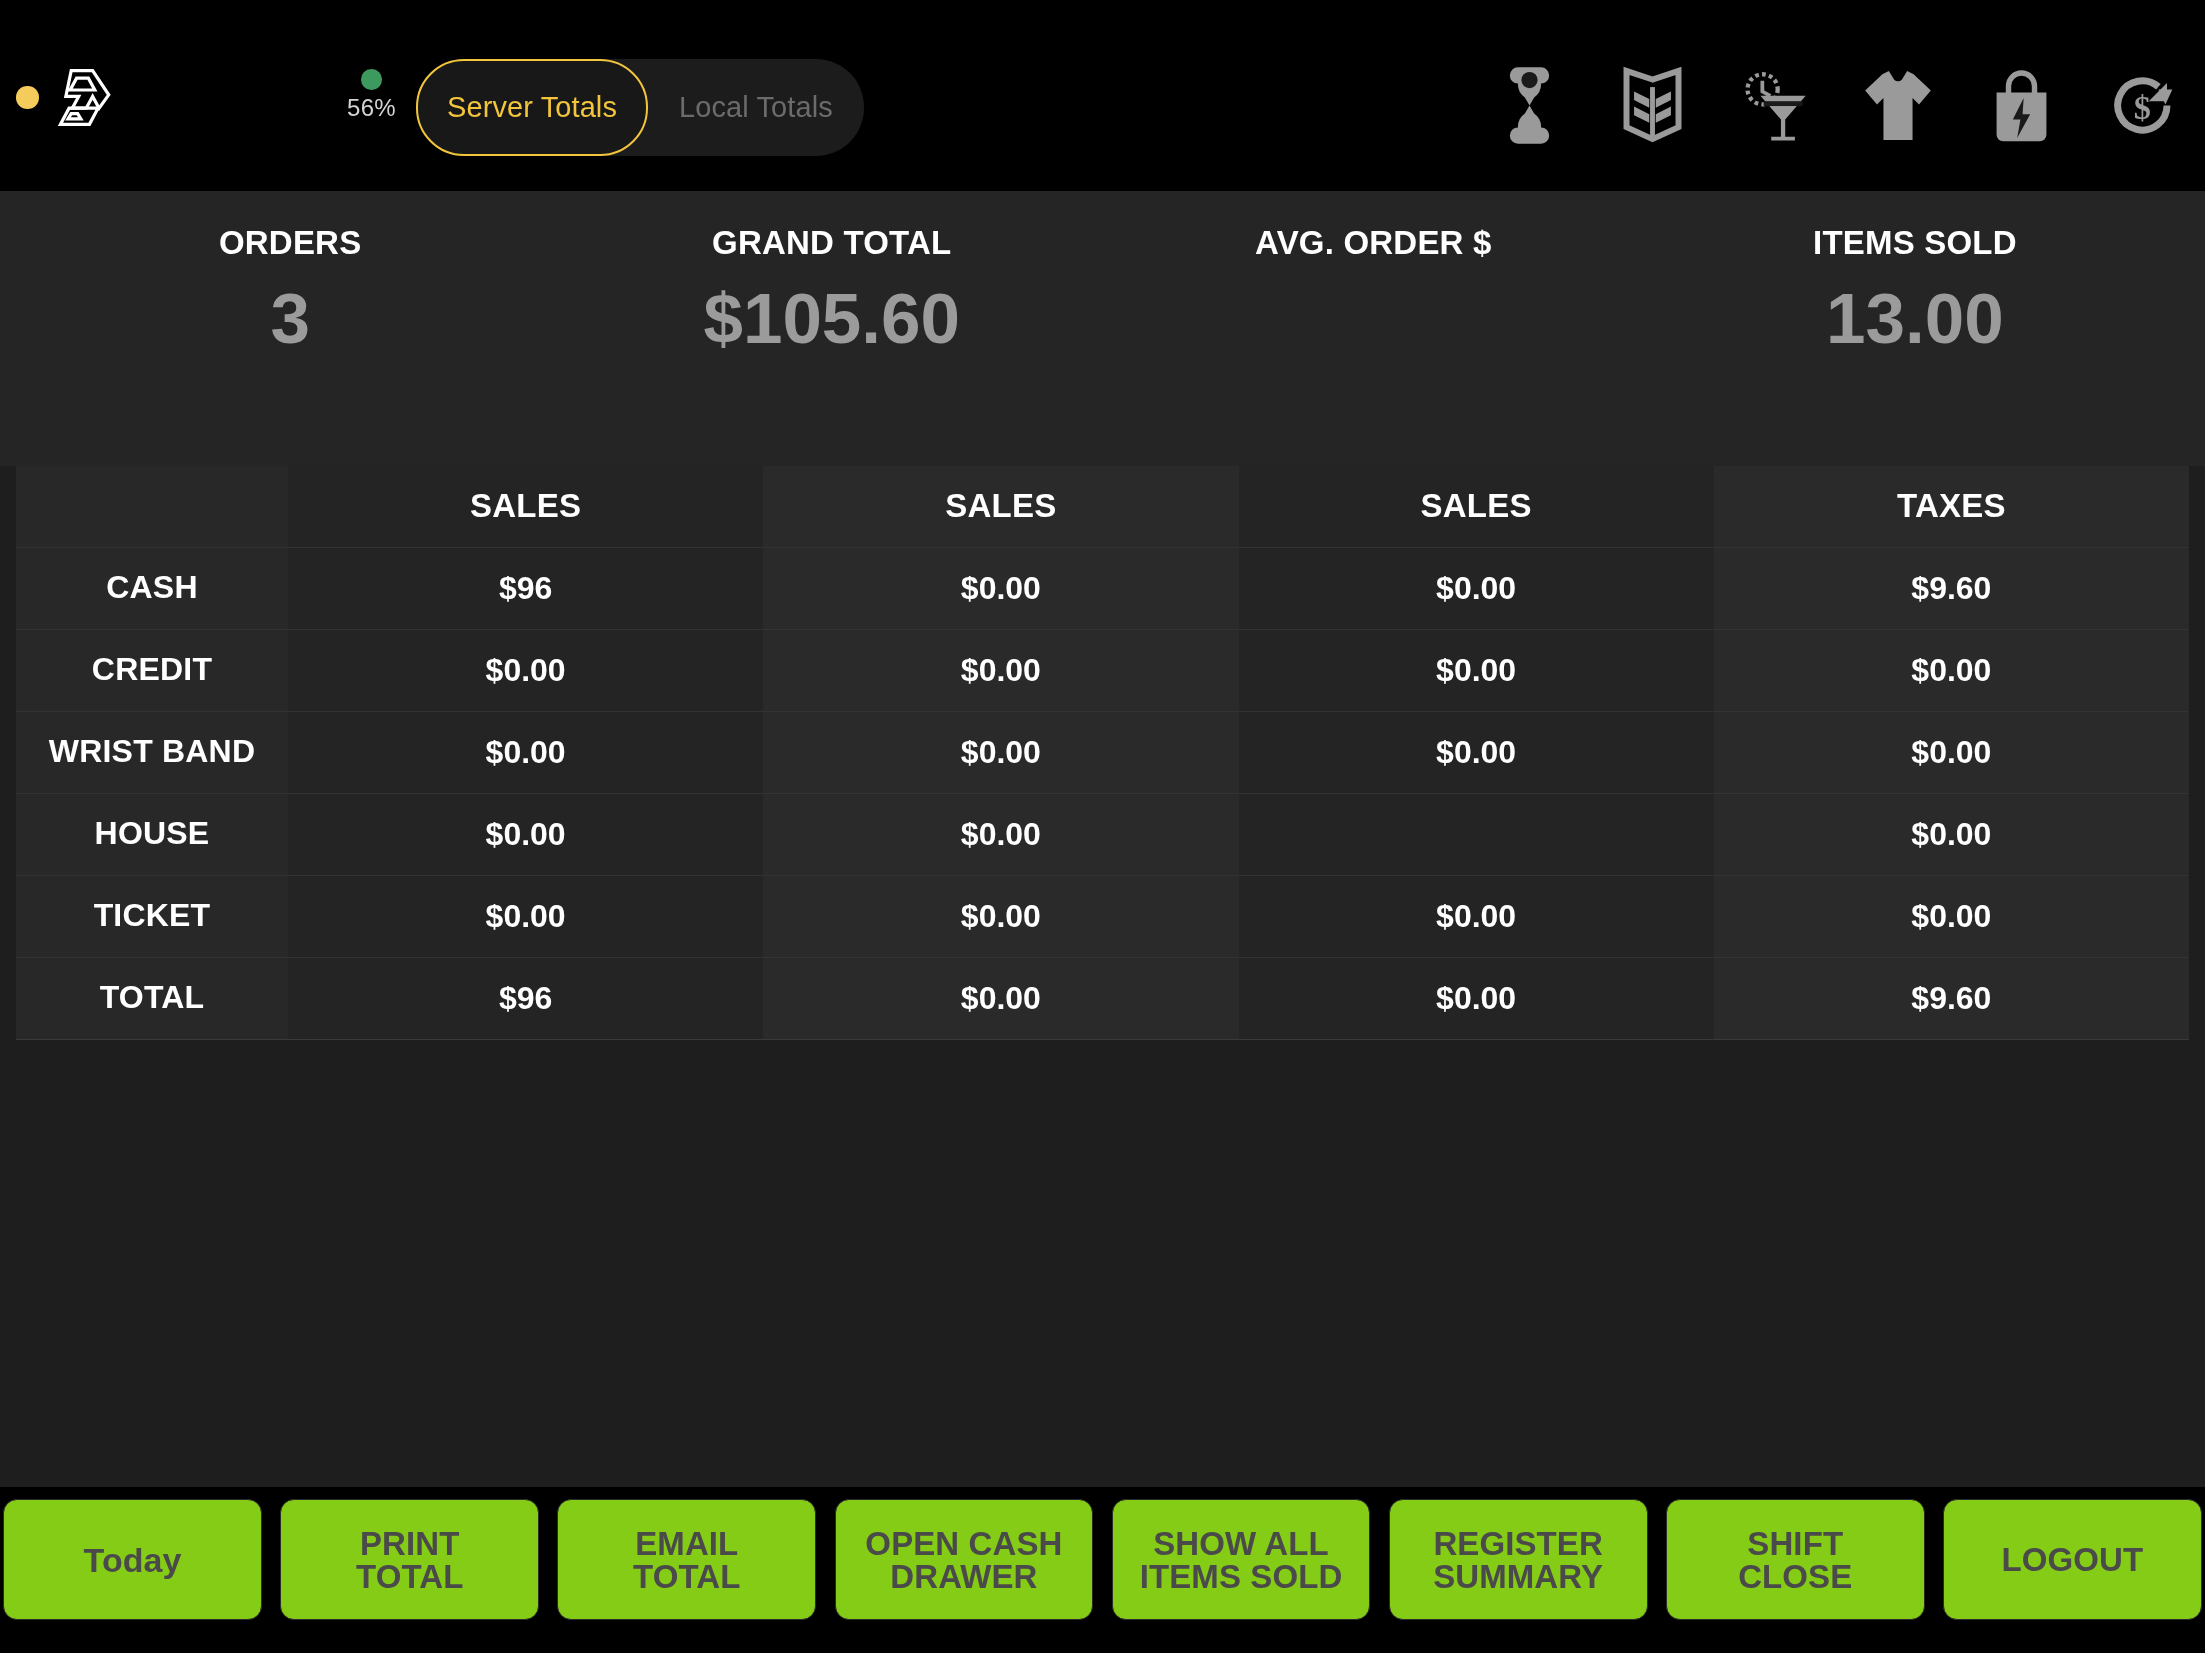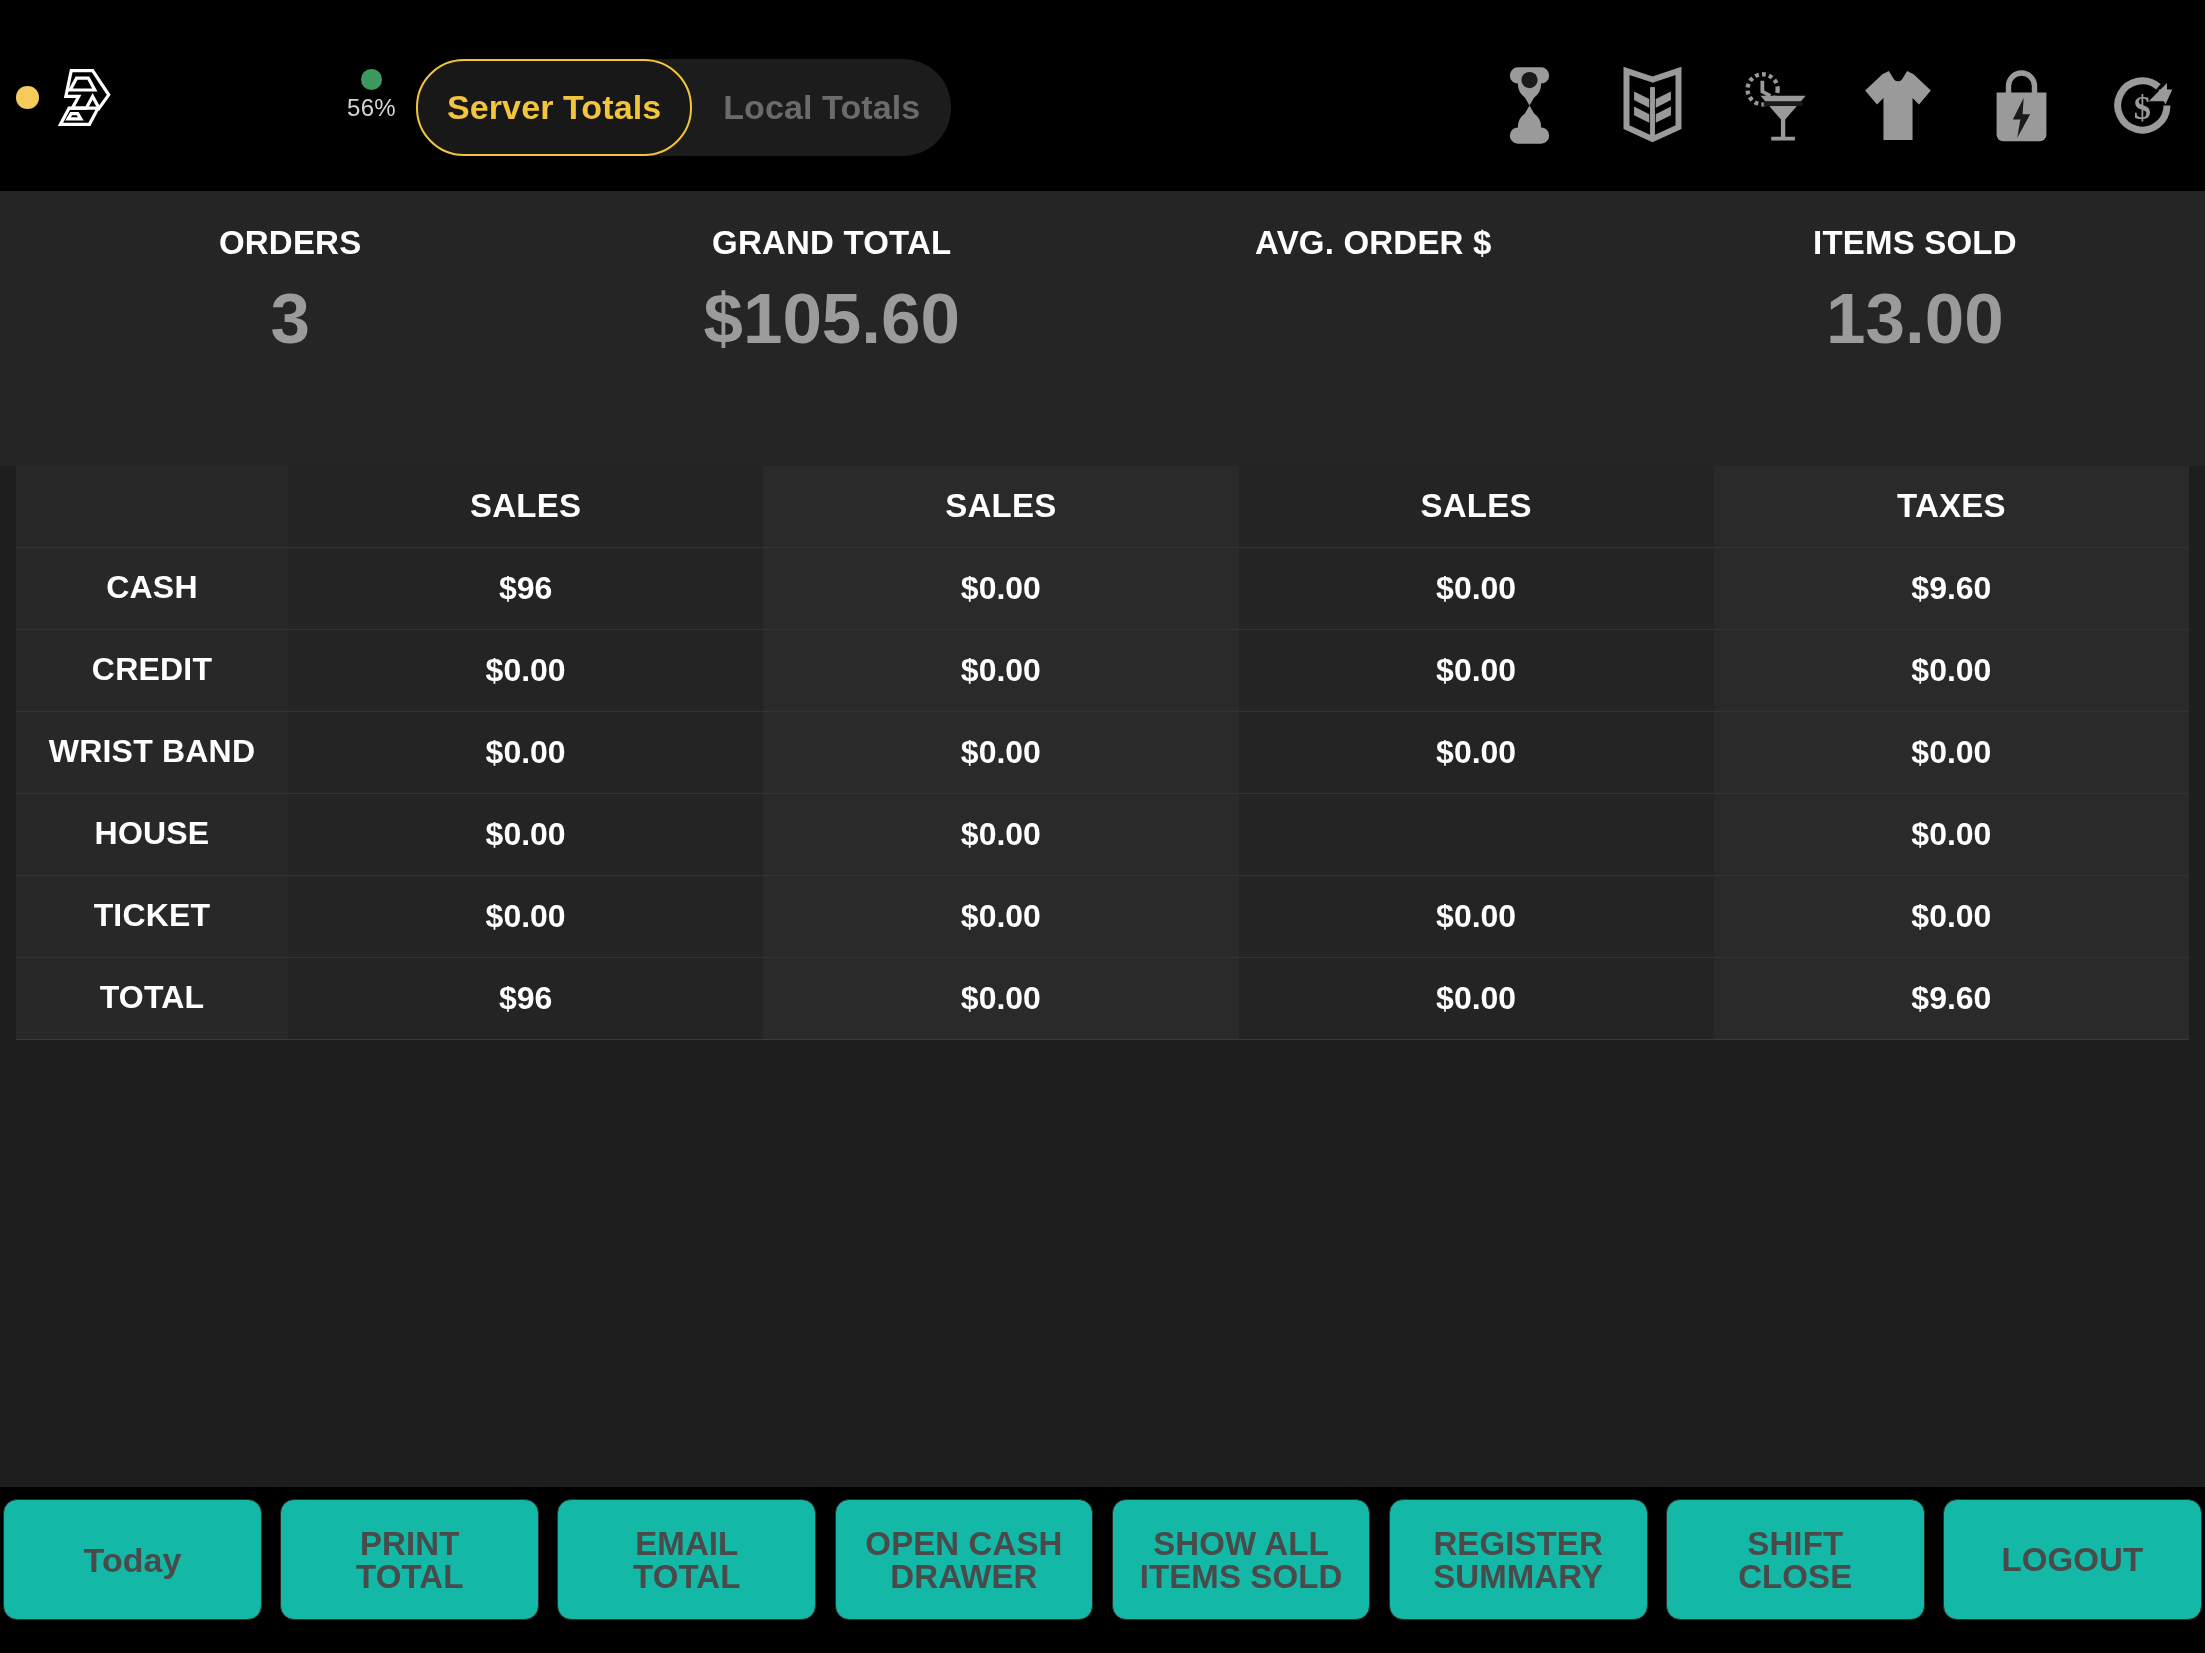--- a/index.html
+++ b/index.html
@@ -85,22 +85,22 @@
     background: #1c1c1c;
     border-radius: 48px;
     display: flex;
     align-items: stretch;
     padding: 0;
   }
   .seg {
     display: flex;
     align-items: center;
     justify-content: center;
-    font-size: 34px;
-    font-weight: bold;
+    font-size: 29px;
+    font-weight: normal;
     border-radius: 48px;
     box-sizing: border-box;
     padding: 0 29px;
     min-width: 205px;
     letter-spacing: 0.1px;
   }
   .seg.active {
     background: #181818;
     border: 2.7px solid #f2c53d;
     color: #f2c53d;
@@ -229,21 +229,21 @@
     flex: 0 0 auto;
     display: flex;
     align-items: center;
     gap: 18.3px;
     padding: 0 3.2px 21.5px 3.2px;
     box-sizing: border-box;
   }
   .fbtn {
     flex: 1 1 0;
     height: 121px;
-    background: #14b8a6;
+    background: #84cc16;
     border: 1.6px solid #2b2b2b;
     border-radius: 14px;
     color: #4a4a4a;
     font-size: 33px;
     font-weight: bold;
     letter-spacing: 0.1px;
     display: flex;
     align-items: center;
     justify-content: center;
     text-align: center;

